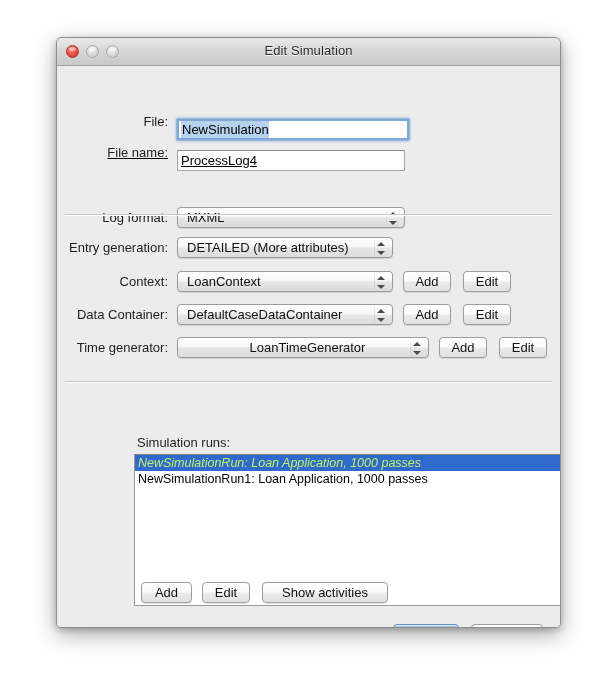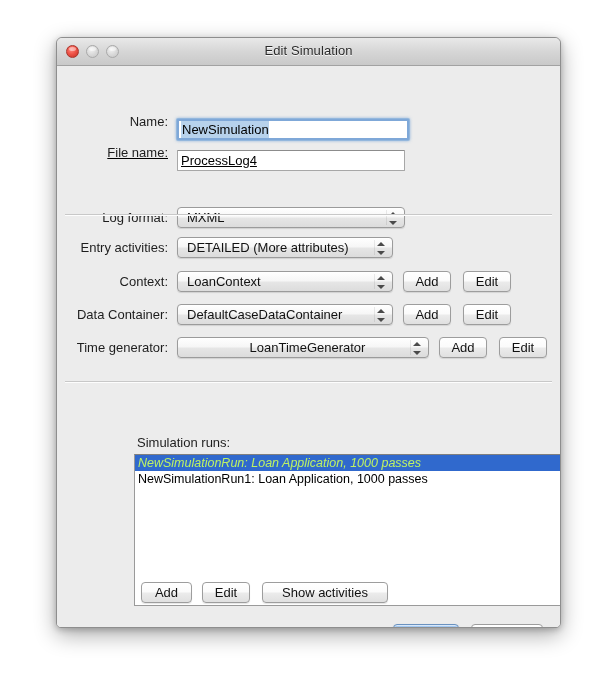--- a/index.html
+++ b/index.html
@@ -247,21 +247,21 @@
   <div id="titlebar">
     <div class="traffic close"></div>
     <div class="traffic minimize"></div>
     <div class="traffic zoom"></div>
     <div id="title-text">Edit Simulation</div>
   </div>
 
   <div id="content">
 
     <div class="row" style="left:0; top:44px;">
-      <div class="lbl">Name:</div>
+      <div class="lbl">File:</div>
       <div class="textfield focused" style="width:232px;">
         <span class="sel-text">NewSimulation</span>
       </div>
     </div>
 
     <div class="row" style="left:0; top:75px;text-decoration:underline;">
       <div class="lbl">File name:</div>
       <div class="textfield" style="width:228px;">
         <span>ProcessLog4</span>
       </div>
@@ -275,21 +275,21 @@
         <span class="arrows">
             <i class="up"></i>
             <i class="down"></i>
           </span>
       </div>
     </div>
 
     <div class="sep" style="left:8px; top:148px; width:487px;"></div>
 
     <div class="row" style="left:0; top:170px;">
-      <div class="lbl">Entry activities:</div>
+      <div class="lbl">Entry generation:</div>
       <div class="popup" style="width:216px;">
         <span>DETAILED (More attributes)</span>
         <span class="divider"></span>
         <span class="arrows">
             <i class="up"></i>
             <i class="down"></i>
           </span>
       </div>
     </div>
 

